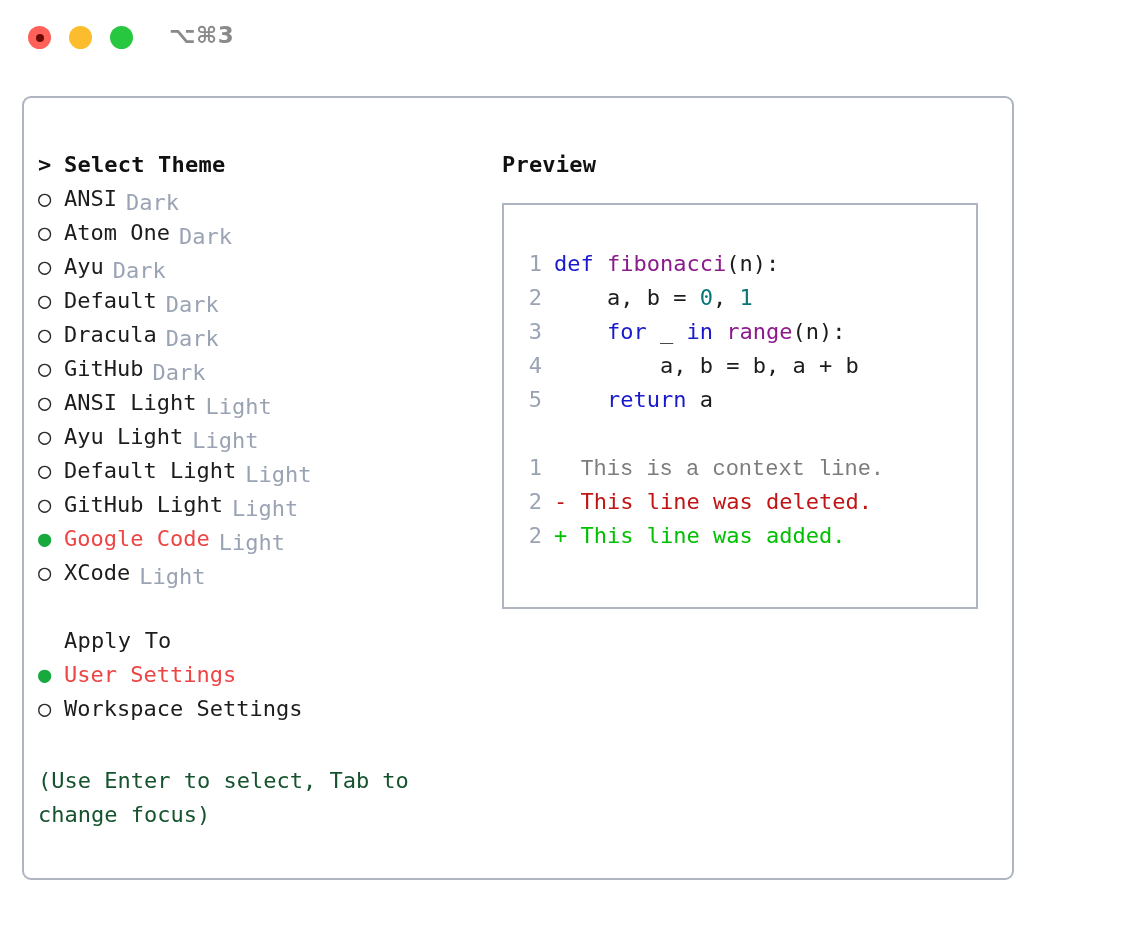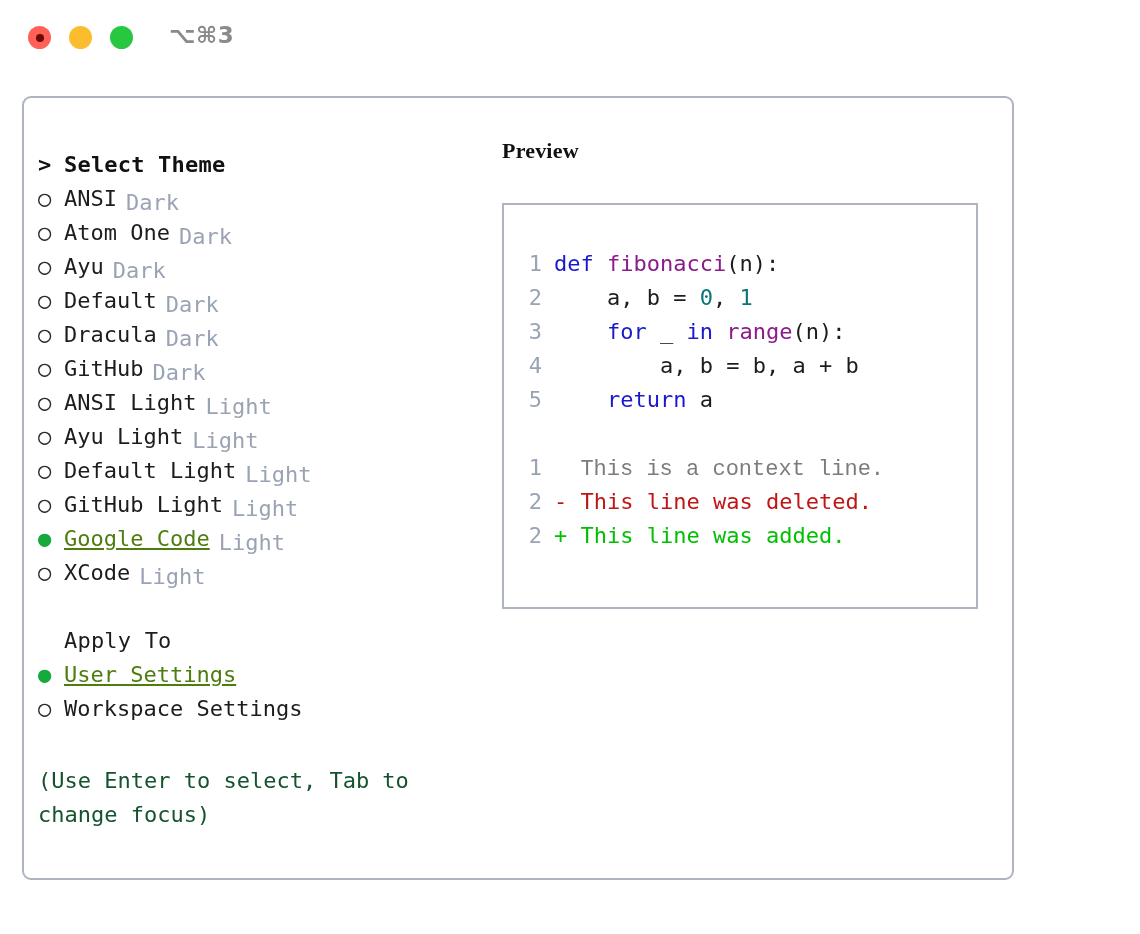--- a/index.html
+++ b/index.html
@@ -123,21 +123,21 @@
     display: inline-block;
     width: 26px;
     flex: 0 0 26px;
     font-size: 22px;
     line-height: 34px;
     color: #2b2b2b;
   }
   .bullet.sel { color: #16a93c; }
 
   .item-label { color: #1c1c1c; }
-  .item-label.sel { color: #4d7c0f; text-decoration: underline; }
+  .item-label.sel { color: #ef4444; }
 
   .item-tag {
     color: #9aa3b4;
     margin-left: 9px;
     margin-top: 8px;
   }
 
   .spacer-row { height: 34px; }
 
   .hint {
@@ -147,23 +147,22 @@
     width: 410px;
     font-size: 22px;
     line-height: 34px;
     color: #14532d;
   }
 
   
   .right-col {
     position: absolute;
     left: 478px;
-    top: 36px;
+    top: 50px;
     width: 490px;
-    font-family: Liberation Serif, serif;
   }
   .preview-title {
     font-size: 22px;
     font-weight: 700;
     color: #111111;
     line-height: 34px;
     letter-spacing: 0.2px;
   }
 
   .preview-box {

